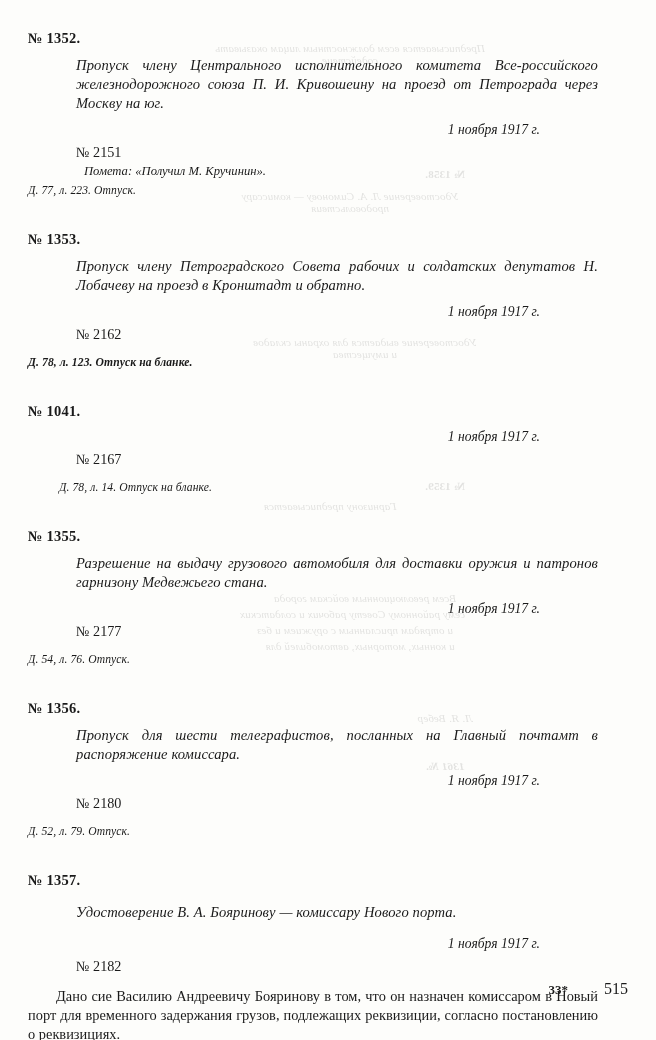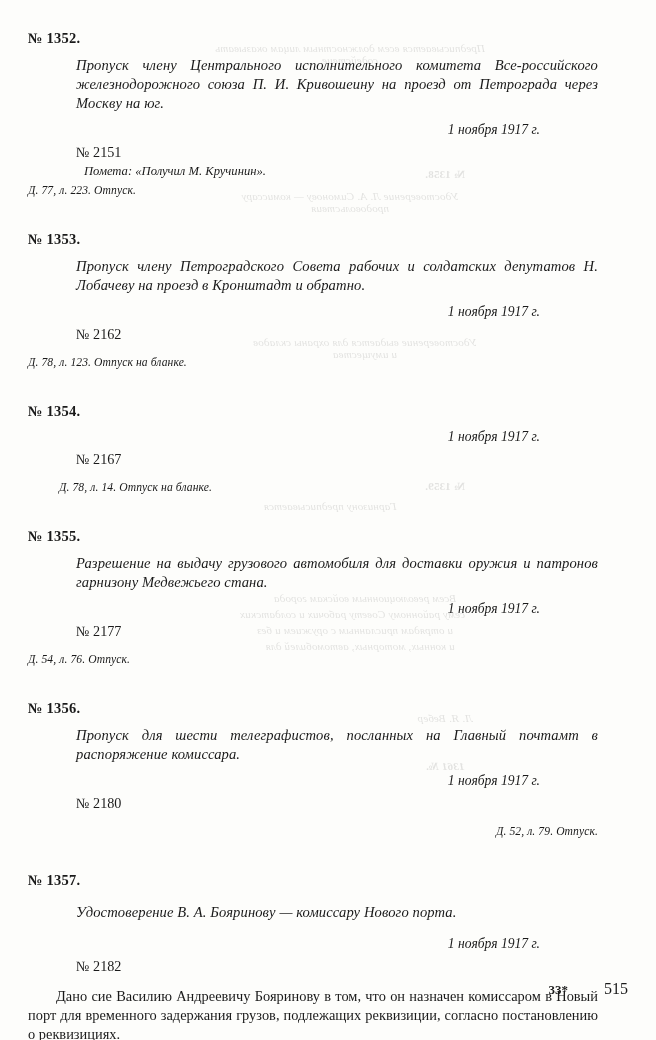--- a/index.html
+++ b/index.html
@@ -135,44 +135,44 @@
       <div class="reg">№ 2151</div>
       <div class="note">Помета: «Получил М. Кручинин».</div>
       <div class="source">Д. 77, л. 223. Отпуск.</div>
     </div>
 
     <div class="entry" style="margin-top:34px;">
       <div class="doc-number">№ 1353.</div>
       <div class="title">Пропуск члену Петроградского Совета рабочих и солдатских депутатов Н. Лобачеву на проезд в Кронштадт и обратно.</div>
       <div class="date">1 ноября 1917 г.</div>
       <div class="reg">№ 2162</div>
-      <div class="source" style="margin-top:13px;">Д. 78, л. 123. Отпуск на бланке.</div>
+      <div class="source" style="margin-top:13px;font-weight:bold;">Д. 78, л. 123. Отпуск на бланке.</div>
     </div>
 
     <div class="entry" style="margin-top:34px;">
-      <div class="doc-number">№ 1354.</div>
+      <div class="doc-number">№ 1041.</div>
       <div class="date">1 ноября 1917 г.</div>
       <div class="reg">№ 2167</div>
       <div class="source" style="margin-top:13px;margin-left:31px;">Д. 78, л. 14. Отпуск на бланке.</div>
     </div>
 
     <div class="entry" style="margin-top:34px;">
       <div class="doc-number">№ 1355.</div>
       <div class="title">Разрешение на выдачу грузового автомобиля для доставки оружия и патронов гарнизону Медвежьего стана.</div>
       <div class="date">1 ноября 1917 г.</div>
       <div class="reg">№ 2177</div>
       <div class="source" style="margin-top:13px;">Д. 54, л. 76. Отпуск.</div>
     </div>
 
     <div class="entry" style="margin-top:34px;">
       <div class="doc-number">№ 1356.</div>
       <div class="title">Пропуск для шести телеграфистов, посланных на Главный почтамт в распоряжение комиссара.</div>
       <div class="date">1 ноября 1917 г.</div>
       <div class="reg">№ 2180</div>
-      <div class="source" style="margin-top:13px;text-align:right;">Д. 52, л. 79. Отпуск.</div>
+      <div class="source" style="margin-top:13px;">Д. 52, л. 79. Отпуск.</div>
     </div>
 
     <div class="entry" style="margin-top:34px; margin-bottom:0;">
       <div class="doc-number">№ 1357.</div>
       <div class="title" style="margin-top:14px;">Удостоверение В. А. Бояринову — комиссару Нового порта.</div>
       <div class="date" style="margin-top:14px;">1 ноября 1917 г.</div>
       <div class="reg">№ 2182</div>
       <div class="body-text">Дано сие Василию Андреевичу Бояринову в том, что он назначен комиссаром в Новый порт для временного задержания грузов, подлежащих реквизиции, согласно постановлению о реквизициях.</div>
     </div>
 

